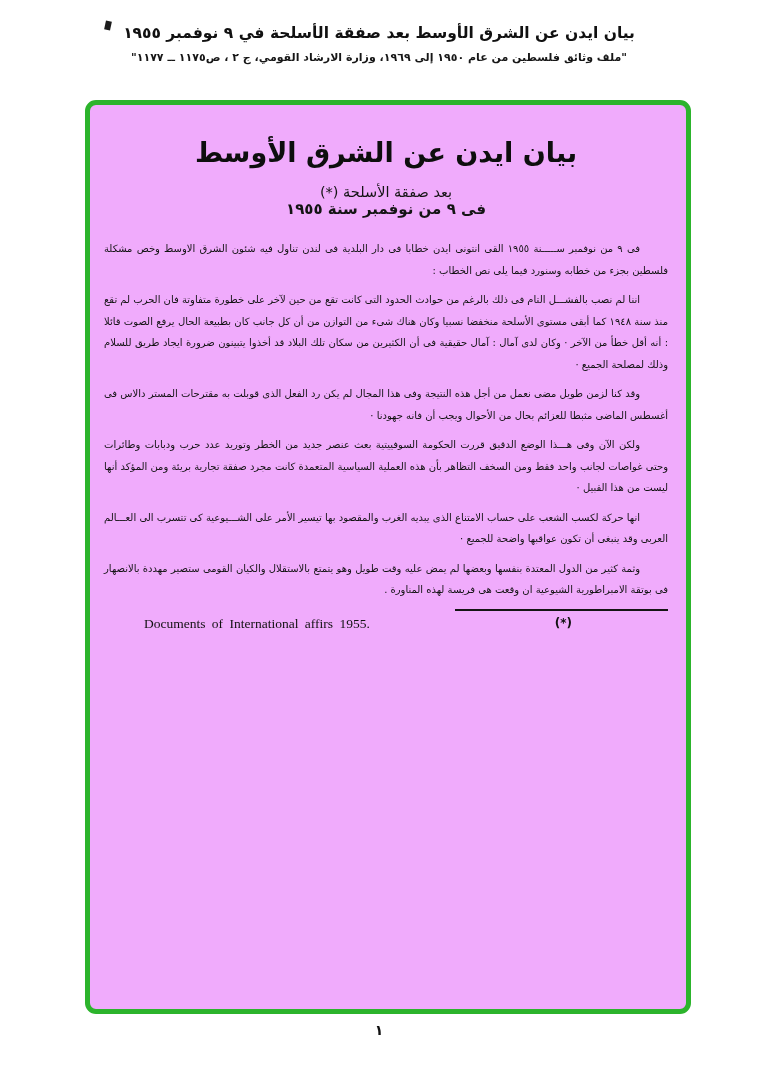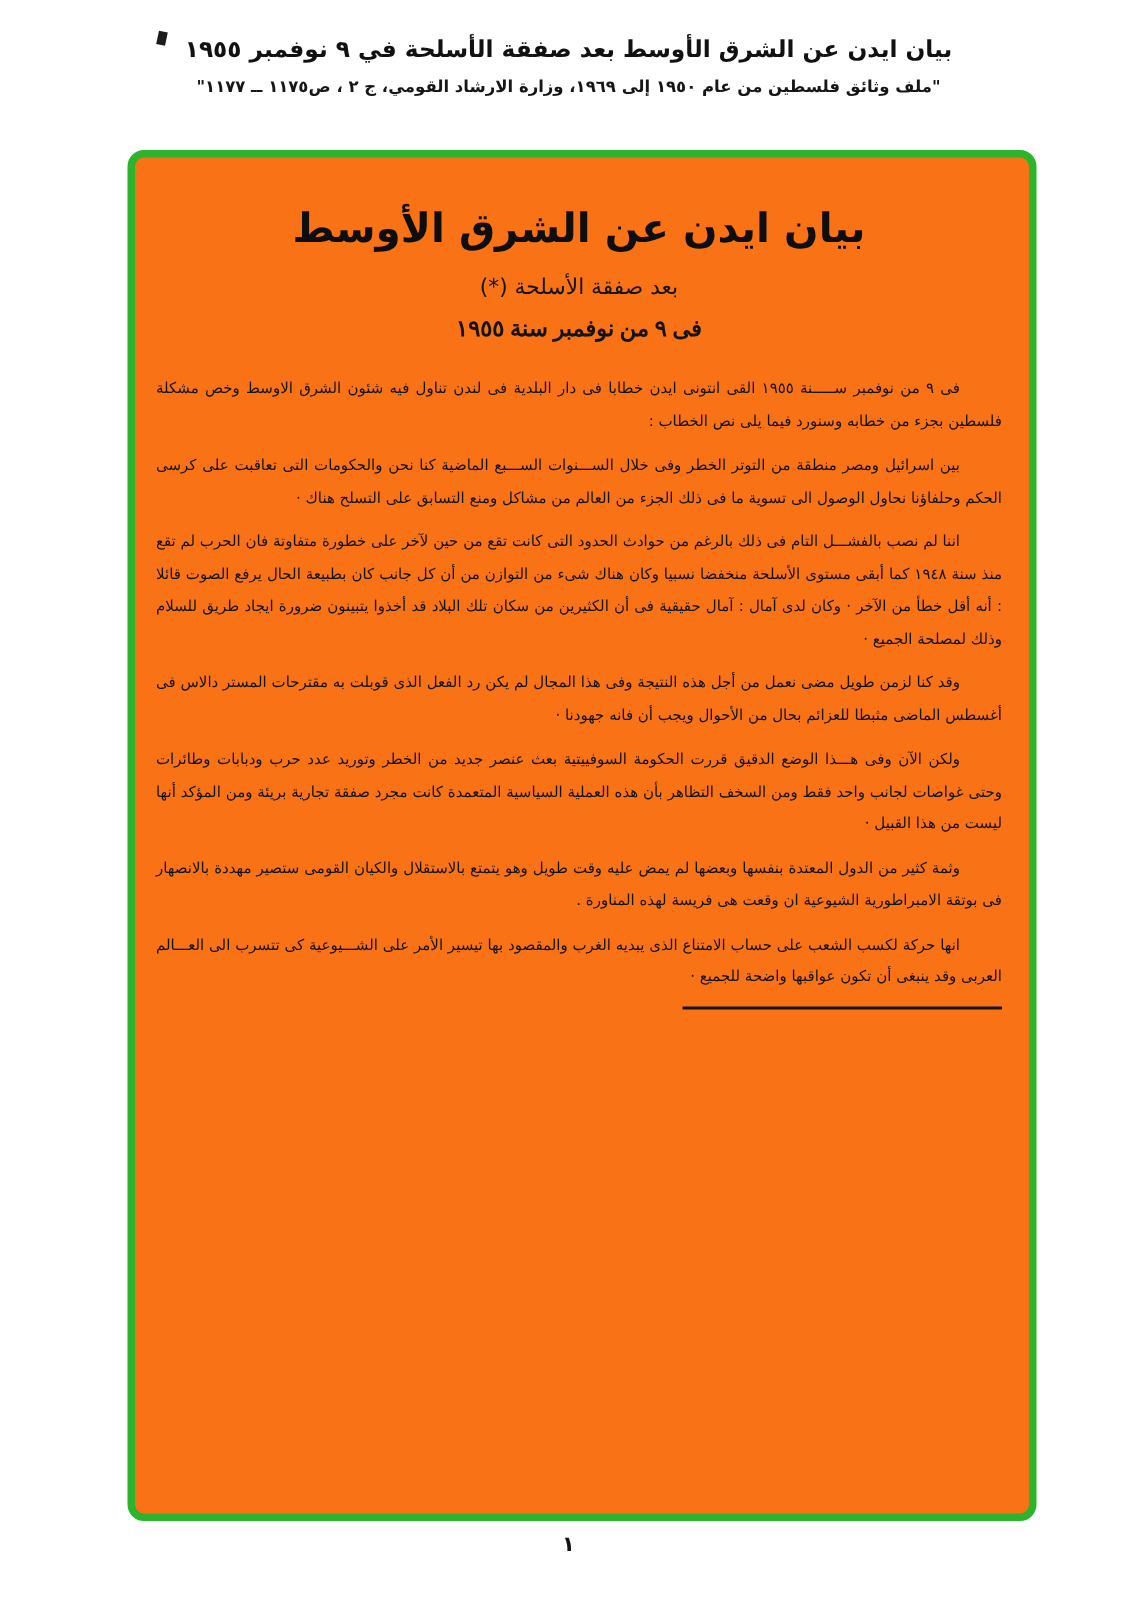--- a/index.html
+++ b/index.html
@@ -42,21 +42,21 @@
   
   .doc-frame {
     position: absolute;
     left: 85px;
     top: 100px;
     width: 606px;
     height: 914px;
     box-sizing: border-box;
     border: 5px solid #2cb42c;
     border-radius: 11px;
-    background: #f97316;
+    background: #f0abfc;
   }
   .doc-inner {
     position: relative;
     width: 100%;
     height: 100%;
     box-sizing: border-box;
     padding: 32px 18px 0 14px;
     direction: rtl;
   }
 
@@ -68,25 +68,24 @@
     color: #0e0e0e;
     margin: 0;
   }
   .doc-subtitle1 {
     margin-top: 16px;
     font-size: 14.5px;
     font-weight: normal;
     color: #141414;
   }
   .doc-subtitle2 {
-    margin-top: 10px;
+    margin-top: 0;
     font-size: 15px;
     font-weight: bold;
     color: #141414;
-    font-family: Liberation Serif, serif;
   }
 
   
   .doc-body {
     margin-top: 20px;
     font-size: 10px;
     line-height: 21.5px;
     text-align: justify;
     color: #131313;
   }
@@ -165,30 +164,33 @@
     <div class="doc-inner">
 
       <div class="title-block">
         <div class="doc-title">بيان ايدن عن الشرق الأوسط</div>
         <div class="doc-subtitle1">بعد صفقة الأسلحة (*)</div>
         <div class="doc-subtitle2">فى ٩ من نوفمبر سنة ١٩٥٥</div>
       </div>
 
       <div class="doc-body">
         <p>فى ٩ من نوفمبر ســـــنة ١٩٥٥ القى انتونى ايدن خطابا فى دار البلدية فى لندن تناول فيه شئون الشرق الاوسط وخص مشكلة فلسطين بجزء من خطابه وسنورد فيما يلى نص الخطاب :</p>
-        <p>بين اسرائيل ومصر منطقة من التوتر الخطر وفى خلال الســـنوات الســـبع الماضية كنا نحن والحكومات التى تعاقبت على كرسى الحكم وحلفاؤنا نحاول الوصول الى تسوية ما فى ذلك الجزء من العالم من مشاكل ومنع التسابق على التسلح هناك ·</p>
         <p>اننا لم نصب بالفشـــل التام فى ذلك بالرغم من حوادث الحدود التى كانت تقع من حين لآخر على خطورة متفاوتة فان الحرب لم تقع منذ سنة ١٩٤٨ كما أبقى مستوى الأسلحة منخفضا نسبيا وكان هناك شىء من التوازن من أن كل جانب كان بطبيعة الحال يرفع الصوت قائلا : أنه أقل خطأ من الآخر · وكان لدى آمال : آمال حقيقية فى أن الكثيرين من سكان تلك البلاد قد أخذوا يتبينون ضرورة ايجاد طريق للسلام وذلك لمصلحة الجميع ·</p>
         <p>وقد كنا لزمن طويل مضى نعمل من أجل هذه النتيجة وفى هذا المجال لم يكن رد الفعل الذى قوبلت به مقترحات المستر دالاس فى أغسطس الماضى مثبطا للعزائم بحال من الأحوال ويجب أن فانه جهودنا ·</p>
         <p>ولكن الآن وفى هـــذا الوضع الدقيق قررت الحكومة السوفييتية بعث عنصر جديد من الخطر وتوريد عدد حرب ودبابات وطائرات وحتى غواصات لجانب واحد فقط ومن السخف التظاهر بأن هذه العملية السياسية المتعمدة كانت مجرد صفقة تجارية بريئة ومن المؤكد أنها ليست من هذا القبيل ·</p>
+        <p>انها حركة لكسب الشعب على حساب الامتناع الذى يبديه الغرب والمقصود بها تيسير الأمر على الشـــيوعية كى تتسرب الى العـــالم العربى وقد ينبغى أن تكون عواقبها واضحة للجميع ·</p>
         <p>وثمة كثير من الدول المعتدة بنفسها وبعضها لم يمض عليه وقت طويل وهو يتمتع بالاستقلال والكيان القومى ستصير مهددة بالانصهار فى بوتقة الامبراطورية الشيوعية ان وقعت هى فريسة لهذه المناورة .</p>
-        <p>انها حركة لكسب الشعب على حساب الامتناع الذى يبديه الغرب والمقصود بها تيسير الأمر على الشـــيوعية كى تتسرب الى العـــالم العربى وقد ينبغى أن تكون عواقبها واضحة للجميع ·</p>
       </div>
 
       <div class="footnote">
         <div class="footnote-rule"></div>
+        <div class="footnote-row">
+          <span class="footnote-text">Documents of International affirs 1955.</span>
+          <span class="footnote-marker">(*)</span>
+        </div>
       </div>
 
     </div>
   </div>
 
   <div class="page-number">١</div>
 
 </div>
 
 </body></html>

